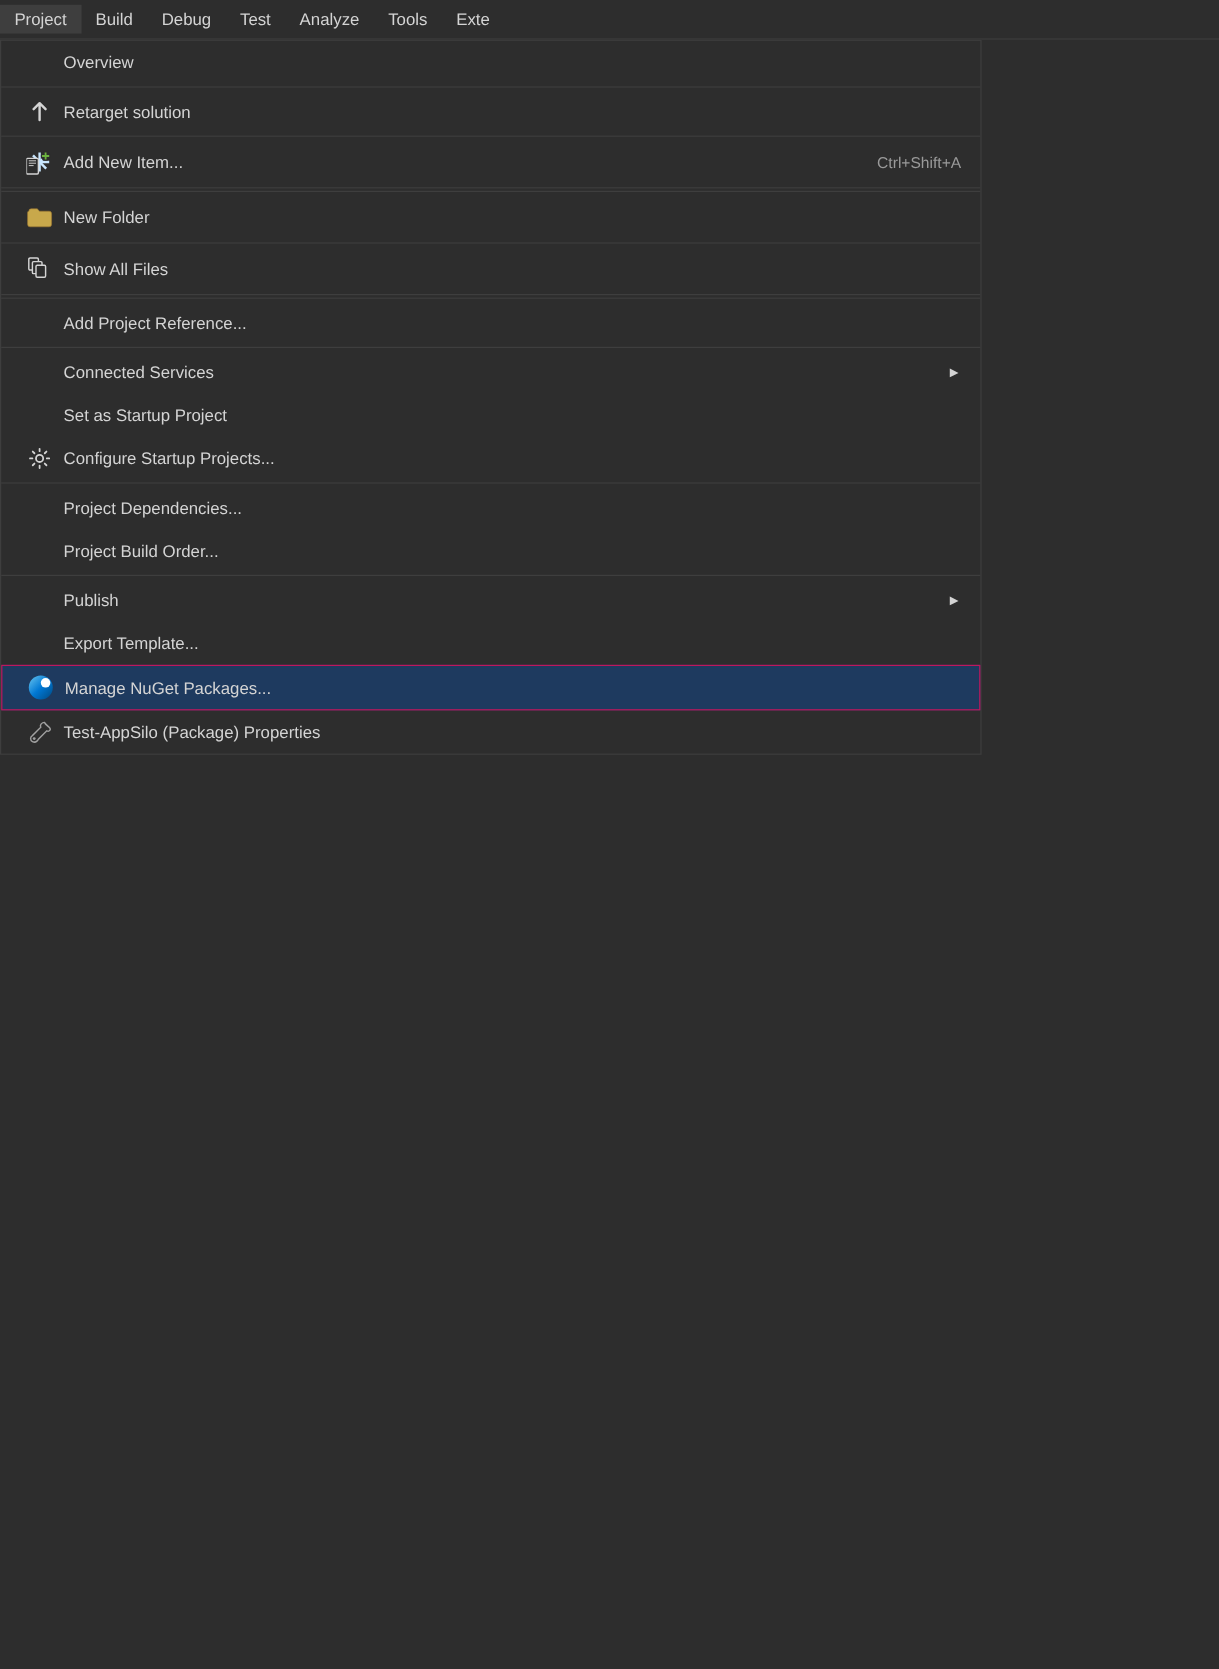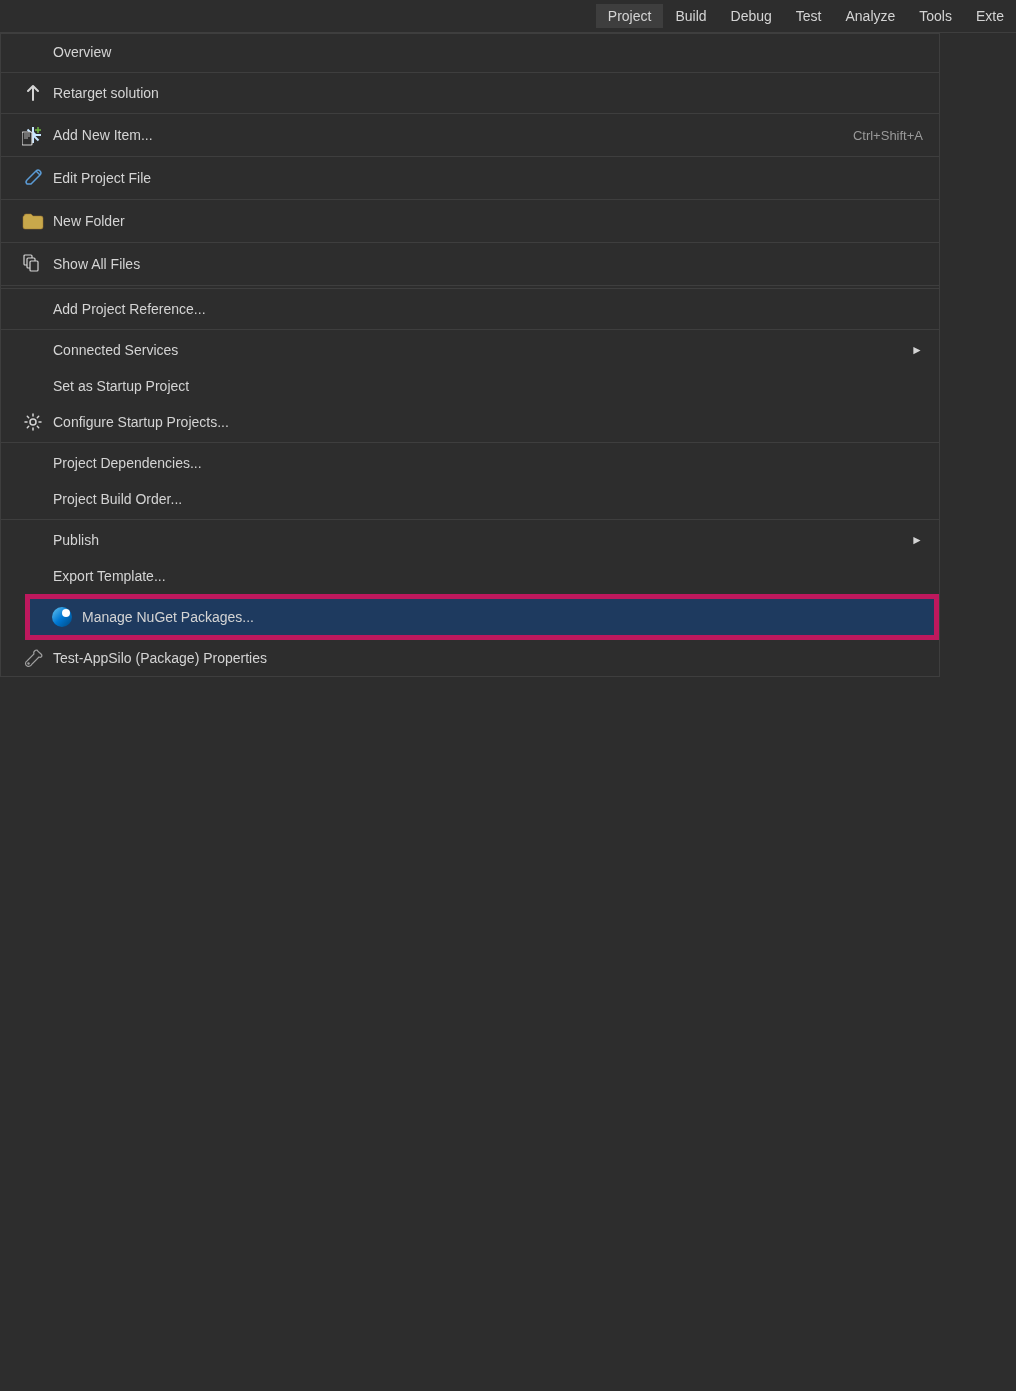--- a/index.html
+++ b/index.html
@@ -15,59 +15,57 @@
       color: #d4d4d4;
       width: 1016px;
       min-height: 1391px;
     }
 
     .menu-bar {
       display: flex;
       background: #2d2d2d;
       padding: 4px 0;
       border-bottom: 1px solid #3e3e3e;
-      justify-content: flex-end;
     }
 
     .menu-bar-item {
       padding: 4px 12px;
       cursor: pointer;
       font-size: 14px;
       color: #d4d4d4;
     }
 
     .menu-bar-item.active {
       background: #3e3e3e;
     }
 
     .dropdown-menu {
       background: #2d2d2d;
-      width: 940px;
+      width: 818px;
       border: 1px solid #3e3e3e;
     }
 
     .menu-divider {
       height: 1px;
       background: #3e3e3e;
       margin: 2px 0;
     }
 
     .menu-item {
       display: flex;
       align-items: center;
       padding: 8px 16px 8px 16px;
       cursor: pointer;
       position: relative;
       min-height: 36px;
     }
 
     .menu-item.highlighted {
       background: #1e3a5f;
-      border: 5px solid #be185d;
-      margin-left: 24px;
+      border: 1px solid #be185d;
     }
 
     .menu-item .icon {
       width: 32px;
       display: flex;
       align-items: center;
       justify-content: center;
       flex-shrink: 0;
       font-size: 16px;
       margin-right: 4px;
@@ -166,29 +164,20 @@
         <line x1="16" y1="3" x2="16" y2="9" stroke="#6cb33f" stroke-width="1.5"></line>
       </svg>
     </div>
     <span class="label">Add New Item...</span>
     <span class="shortcut">Ctrl+Shift+A</span>
   </div>
 
 
   <div class="menu-divider"></div>
 
-  <div class="menu-item">
-    <div class="icon">
-      <svg width="22" height="22" viewBox="0 0 22 22" fill="none">
-        <path d="M5 17 Q3 15 5 13 L14 4 Q16 2 18 4 Q20 6 18 8 L9 17 Z" stroke="#5b9bd5" stroke-width="1.5" fill="none"></path>
-        <path d="M14 4 L18 8" stroke="#5b9bd5" stroke-width="1.5"></path>
-      </svg>
-    </div>
-    <span class="label">Edit Project File</span>
-  </div>
 
   <div class="menu-divider"></div>
 
   <div class="menu-item">
     <div class="icon">
       <svg width="22" height="22" viewBox="0 0 22 22" fill="none">
         <path d="M2 6 Q2 4 4 4 L9 4 L11 6 L19 6 Q21 6 21 8 L21 17 Q21 19 19 19 L3 19 Q1 19 1 17 L1 7 Q1 6 2 6Z" fill="#c8a84b" stroke="#a07830" stroke-width="0.5"></path>
       </svg>
     </div>
     <span class="label">New Folder</span>

